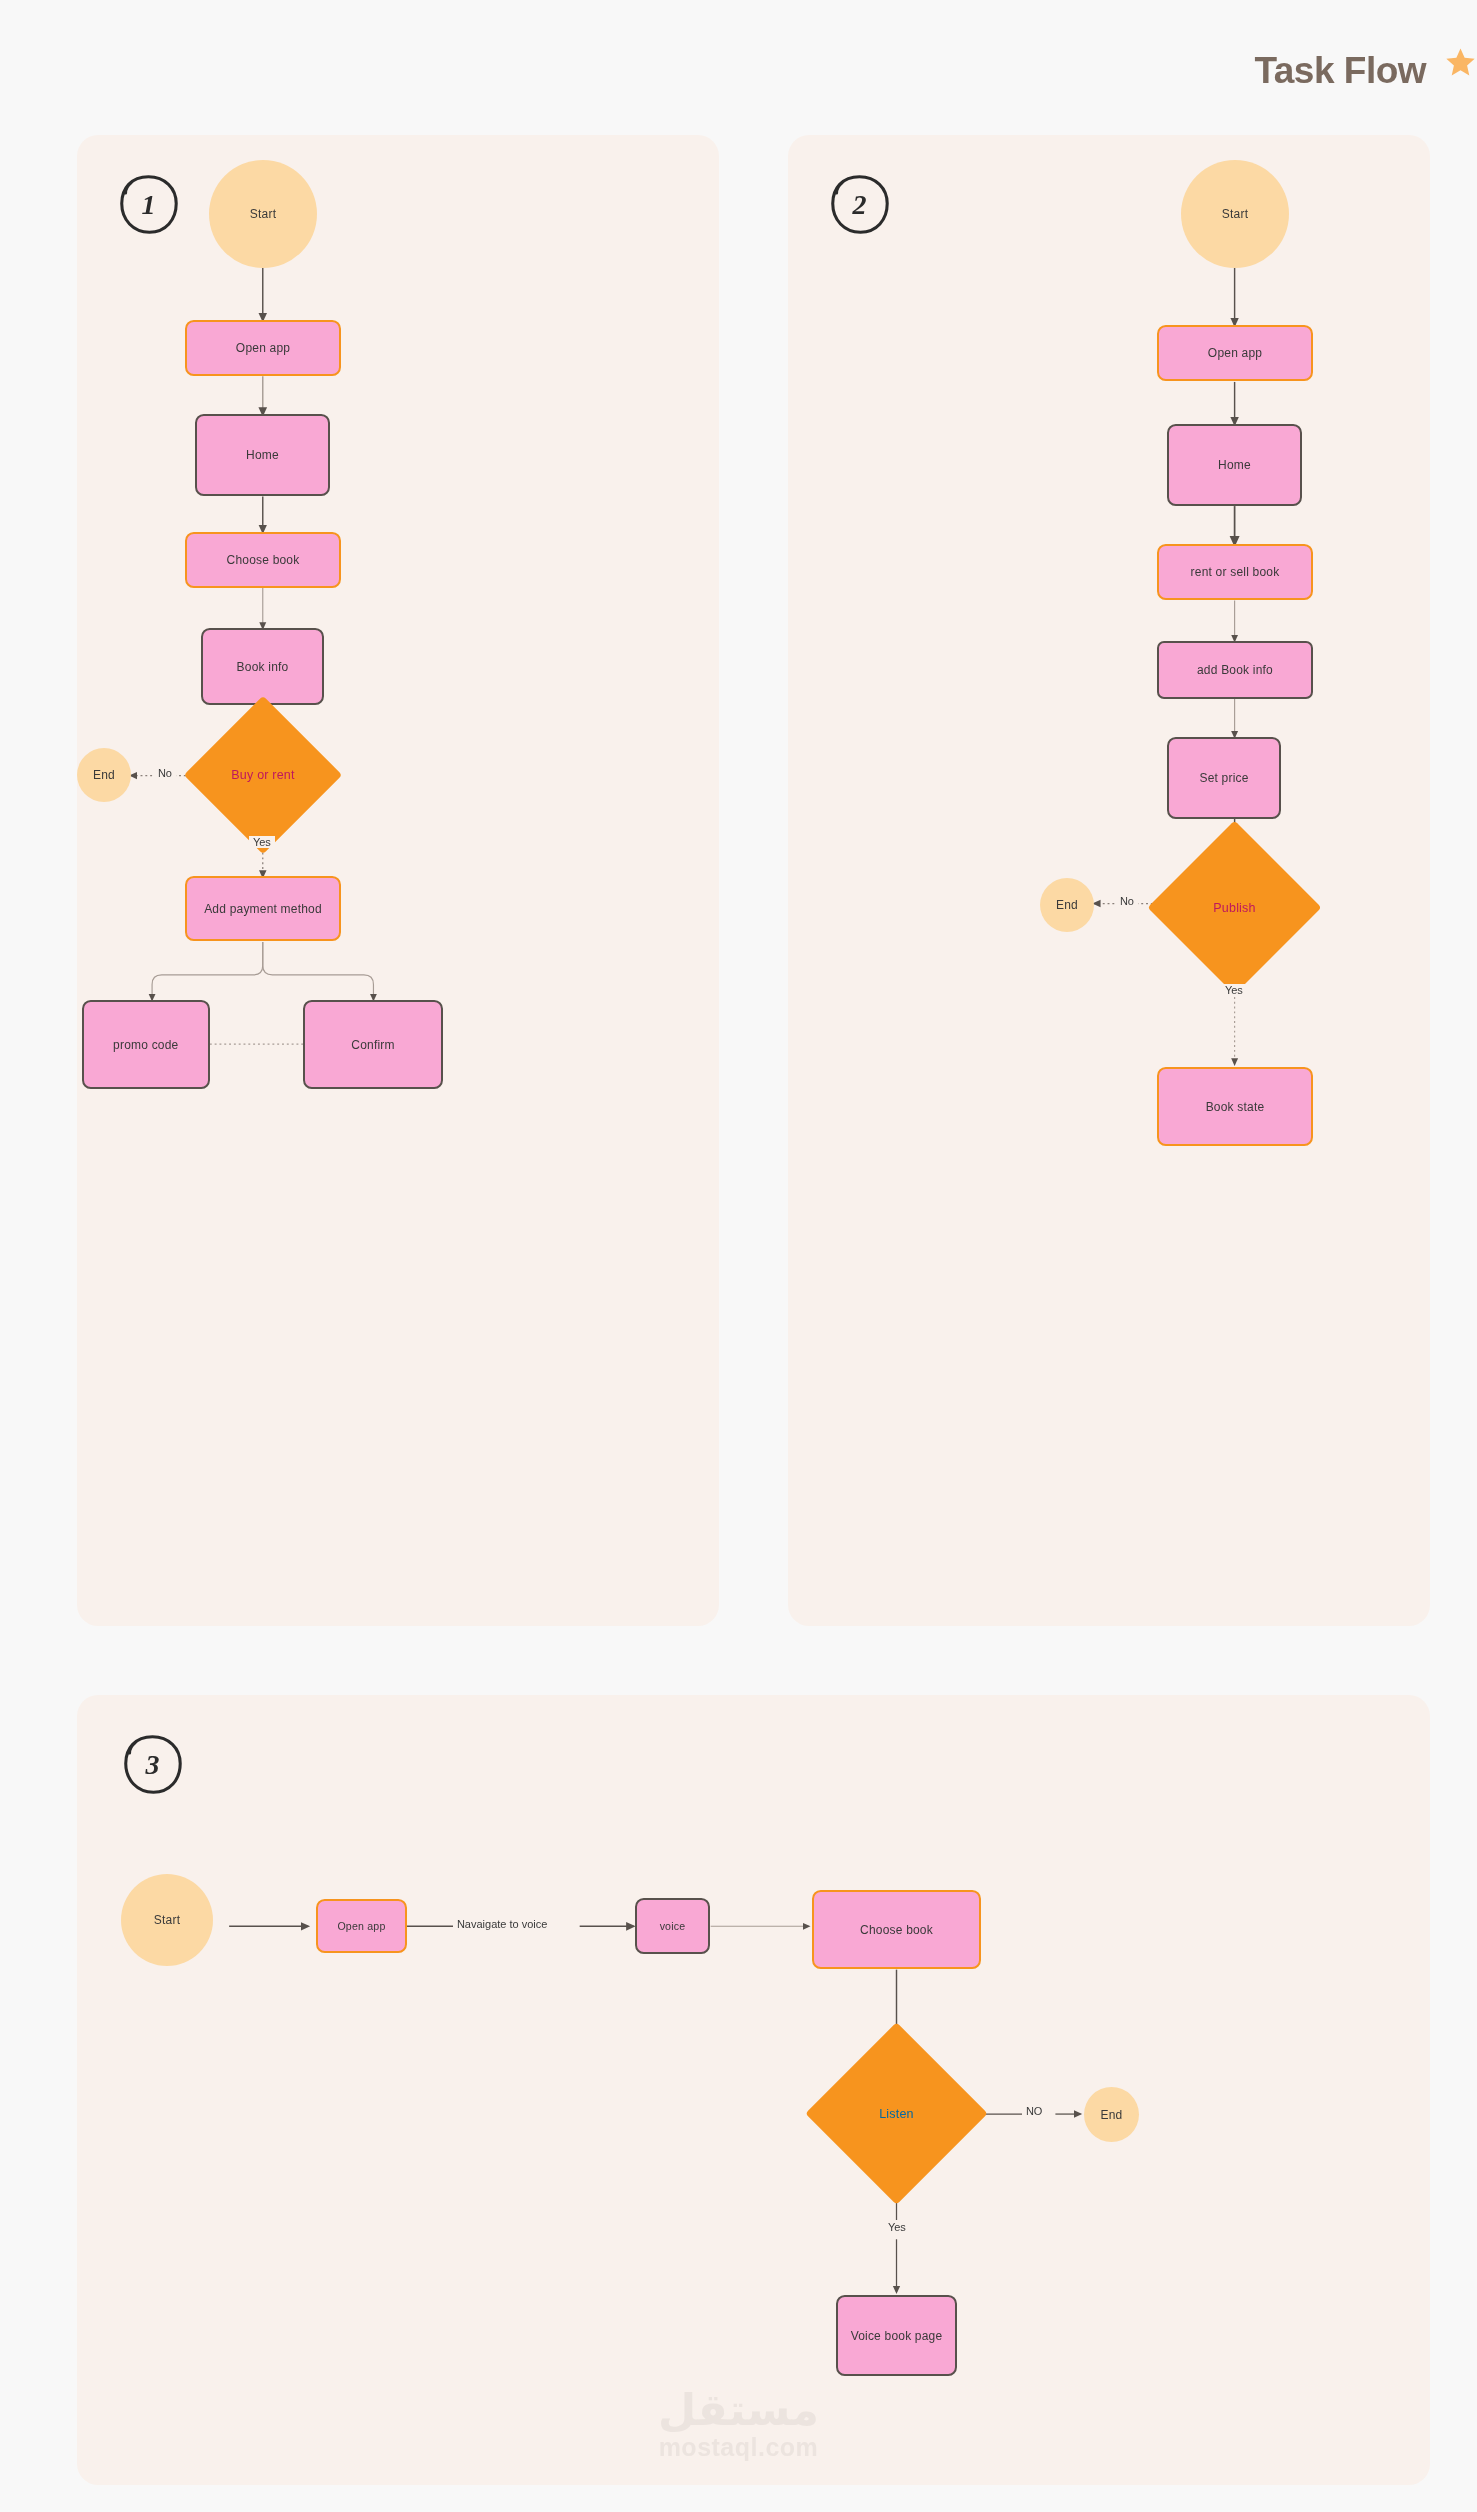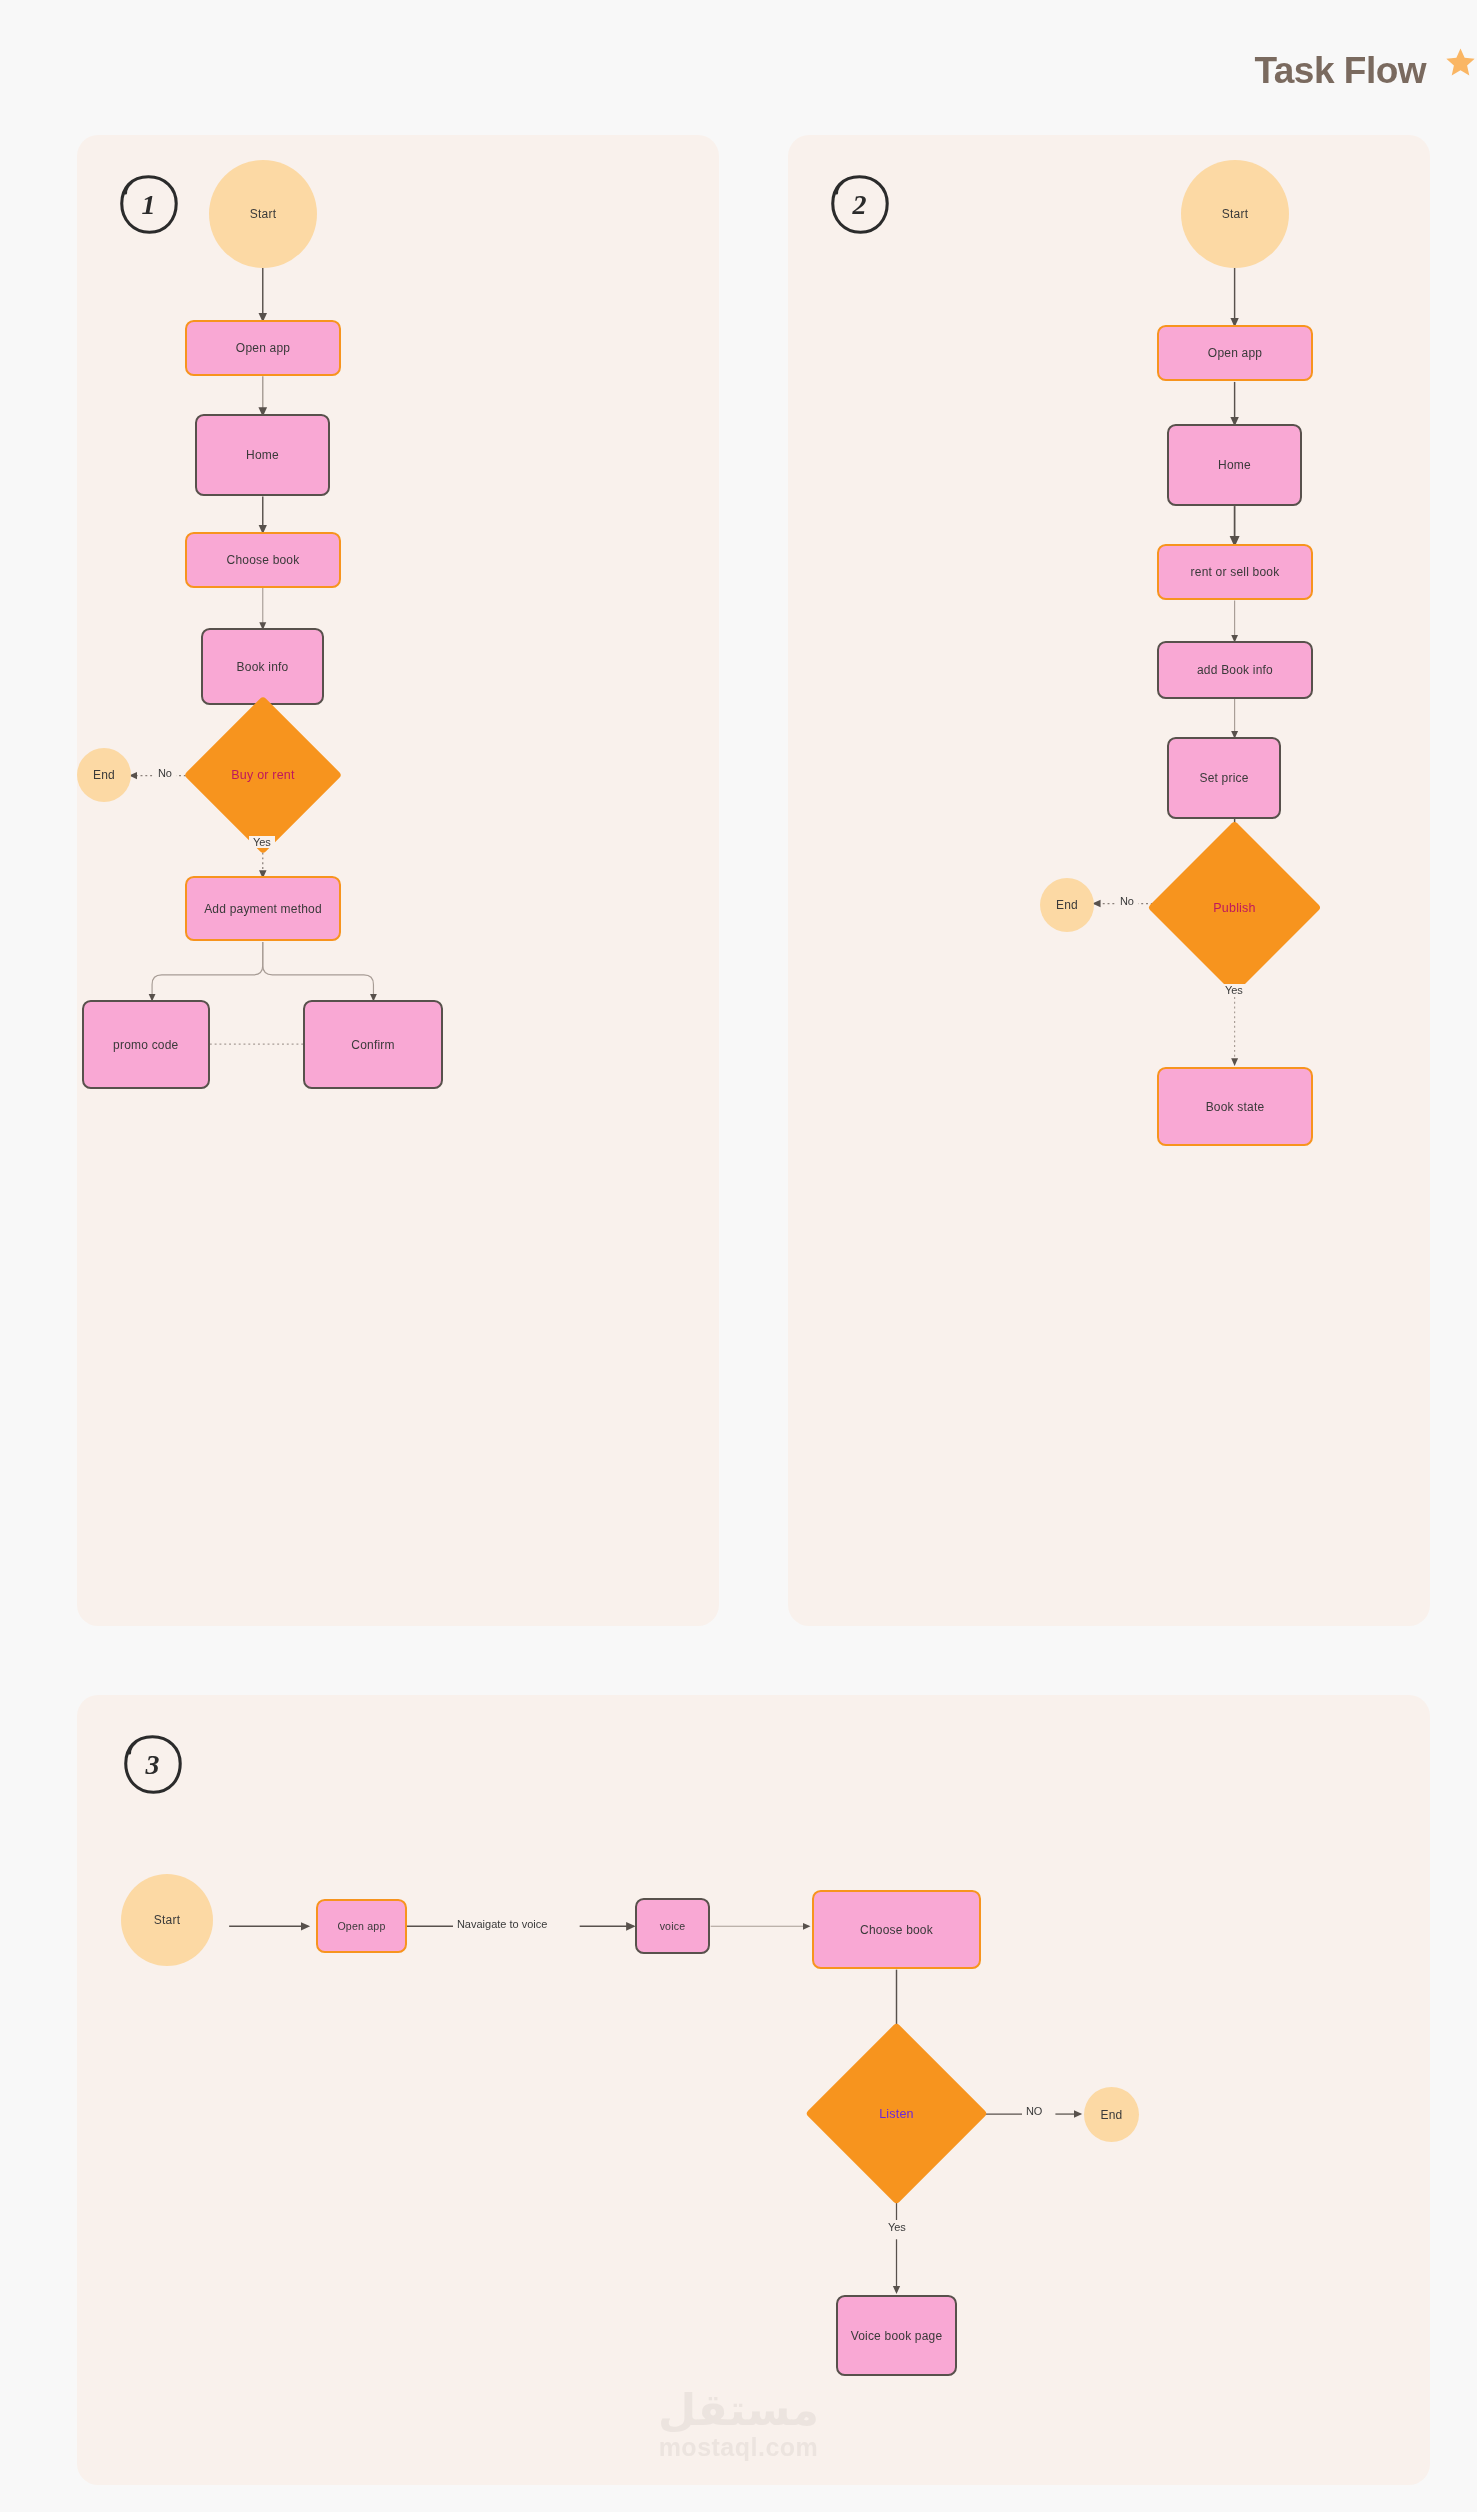--- a/index.html
+++ b/index.html
@@ -102,21 +102,21 @@
     background: #f7941e;
     transform: rotate(45deg);
     border-radius: 3.9px;
   }
   .diamond-label {
     position: relative;
     z-index: 2;
     font-size: 12.5px;
   }
   .diamond-label.light { color: #be185d; }
-  .diamond-label.dark  { color: #6d28d9; }
+  .diamond-label.dark  { color: #0369a1; }
 
   
   .edge-label {
     position: absolute;
     font-family: "Liberation Sans", sans-serif;
     font-size: 11px;
     color: #3a3a3a;
     background: #f9f1ec;
     padding: 0 3.9px;
     white-space: nowrap;
@@ -284,21 +284,21 @@
     </div>
 
     <div class="node box dark" style="left:379px; top:289px; width:135px; height:82px;">
       <span>Home</span>
     </div>
 
     <div class="node box orange" style="left:369px; top:409px; width:156px; height:56px;">
       <span>rent or sell book</span>
     </div>
 
-    <div class="node box dark" style="left:369px; top:506px; width:156px; height:58px;">
+    <div class="node box dark" style="left:369px; top:506px; width:156px; height:58px;border-radius:7px;">
       <span>add Book info</span>
     </div>
 
     <div class="node box dark" style="left:379px; top:602px; width:114px; height:82px;">
       <span>Set price</span>
     </div>
 
     <div class="node diamond" style="left:385px; top:711px; width:123px; height:123px;">
       <div class="diamond-shape"></div>
       <span class="diamond-label light">Publish</span>

